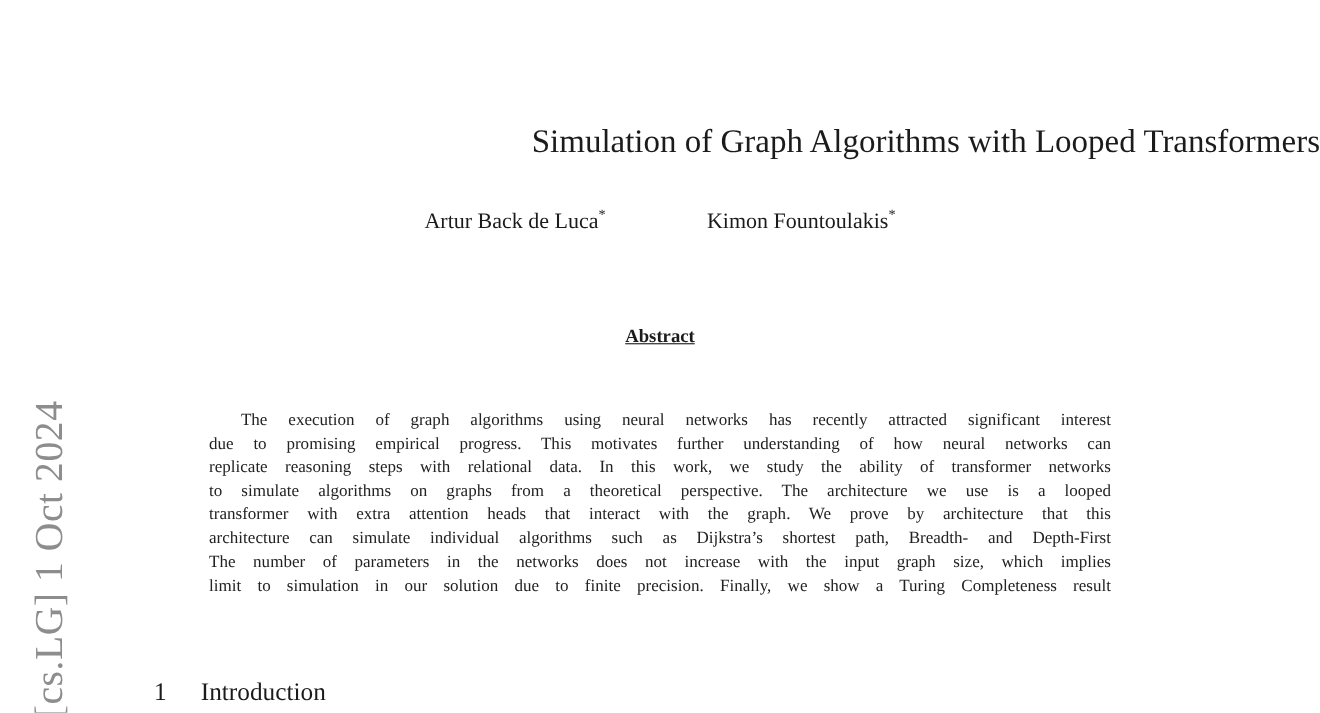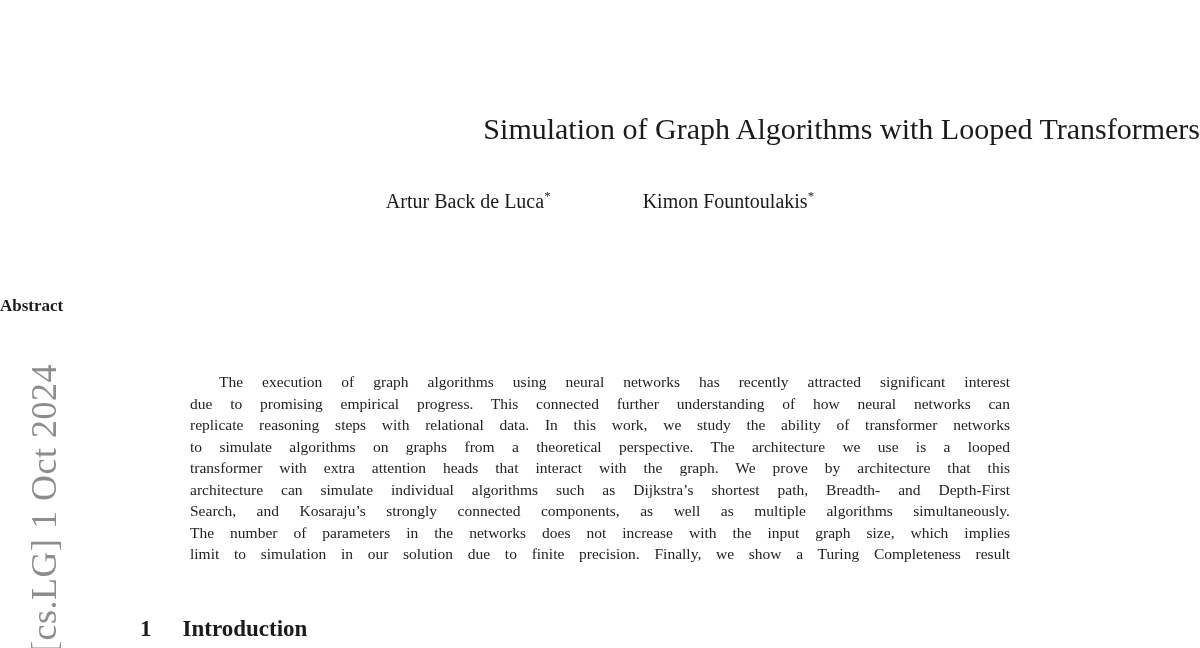--- a/index.html
+++ b/index.html
@@ -41,24 +41,25 @@
     font-size: 13px;
     vertical-align: super;
     line-height: 0;
   }
 
   .abstract-heading {
     position: absolute;
     top: 295px;
     left: 0;
     width: 1200px;
-    text-align: left;
+    text-align: center;
     font-size: 17px;
     font-weight: 700;
     line-height: 22px;
+    text-decoration: underline;
   }
 
   .abstract-body {
     position: absolute;
     top: 333px;
     left: 190px;
     width: 820px;
     font-size: 15.5px;
     color: #222222;
   }
@@ -72,21 +73,21 @@
     white-space: normal;
   }
   .abs-line.first { text-indent: 29px; margin-top: 38px; }
   .abs-line.last { text-align: left; text-align-last: left; }
 
   .section-heading {
     position: absolute;
     top: 613px;
     left: 140px;
     font-size: 23px;
-    font-weight: 700;
+    font-weight: 400;
     line-height: 32px;
     white-space: nowrap;
   }
   .section-heading .sec-num { margin-right: 31px; }
 
   .arxiv-stamp {
     position: absolute;
     left: 23px;
     top: 653px;
     transform: rotate(-90deg);
@@ -109,26 +110,25 @@
 
   <div class="authors-row">
     <span class="author"><span>Artur Back de Luca</span><span class="mark">*</span></span>
     <span class="author"><span>Kimon Fountoulakis</span><span class="mark">*</span></span>
   </div>
 
   <div class="abstract-heading">Abstract</div>
 
   <div class="abstract-body">
     <div class="abs-line first">The execution of graph algorithms using neural networks has recently attracted significant interest</div>
-    <div class="abs-line">due to promising empirical progress. This connected further understanding of how neural networks can</div>
+    <div class="abs-line">due to promising empirical progress. This motivates further understanding of how neural networks can</div>
     <div class="abs-line">replicate reasoning steps with relational data. In this work, we study the ability of transformer networks</div>
     <div class="abs-line">to simulate algorithms on graphs from a theoretical perspective. The architecture we use is a looped</div>
     <div class="abs-line">transformer with extra attention heads that interact with the graph. We prove by architecture that this</div>
     <div class="abs-line">architecture can simulate individual algorithms such as Dijkstra’s shortest path, Breadth- and Depth-First</div>
-    <div class="abs-line">Search, and Kosaraju’s strongly connected components, as well as multiple algorithms simultaneously.</div>
     <div class="abs-line">The number of parameters in the networks does not increase with the input graph size, which implies</div>
     <div class="abs-line">limit to simulation in our solution due to finite precision. Finally, we show a Turing Completeness result</div>
   </div>
 
   <div class="section-heading">
     <span class="sec-num">1</span><span>Introduction</span>
   </div>
 
 </div>
 

